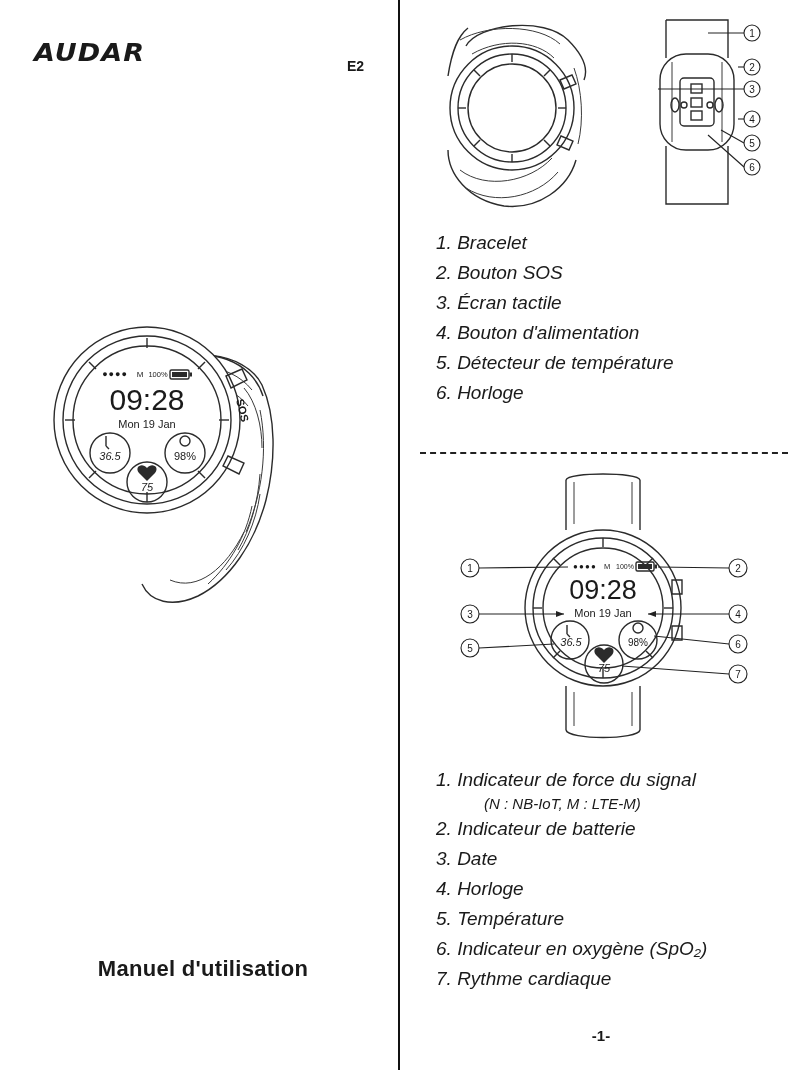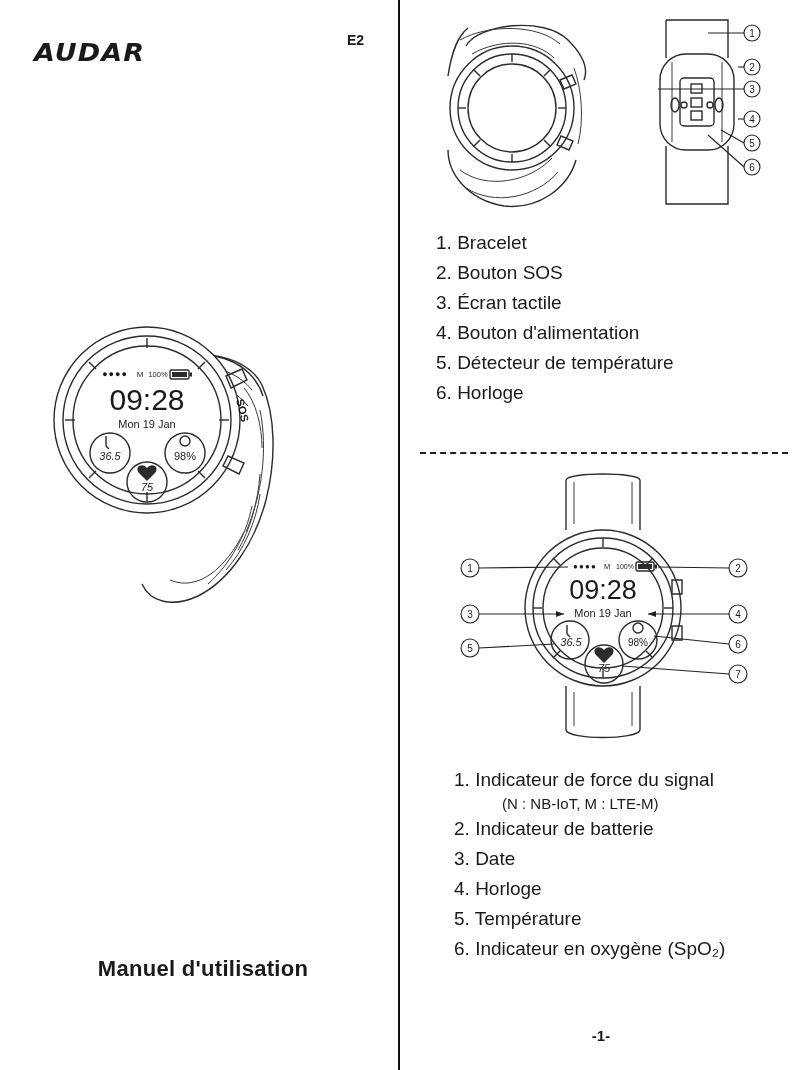--- a/index.html
+++ b/index.html
@@ -34,21 +34,21 @@
     font-size: 25px;
     font-weight: bold;
     font-style: italic;
     letter-spacing: 1px;
     font-family: "DejaVu Sans", sans-serif;
     transform: scaleX(1.08);
     transform-origin: left center;
   }
   .model {
     position: absolute;
-    top: 32px;
+    top: 58px;
     right: 34px;
     font-size: 14px;
     font-weight: bold;
   }
   .manual-title {
     position: absolute;
     bottom: 88px;
     left: 4px;
     width: 100%;
     text-align: center;
@@ -66,28 +66,29 @@
     position: absolute;
     left: 20px;
     right: 14px;
     top: 452px;
     border-top: 2px dashed #222;
   }
   .legend {
     position: absolute;
     font-size: 19px;
     line-height: 1.58;
+    font-style: italic;
   }
   .legend-top {
     top: 228px;
     left: 36px;
   }
   .legend-bottom {
     top: 765px;
-    left: 54px;
+    left: 36px;
   }
   .legend-item {
     white-space: nowrap;
   }
   .legend-sub {
     font-size: 15px;
     padding-left: 48px;
     line-height: 1.25;
   }
   .page-num {
@@ -388,17 +389,21 @@
         <span>Horloge</span>
       </div>
       <div class="legend-item">
         <span>5.</span>
         <span>Température</span>
       </div>
       <div class="legend-item">
         <span>6.</span>
         <span>Indicateur en oxygène (SpO₂)</span>
       </div>
+      <div class="legend-item">
+        <span>7.</span>
+        <span>Rythme cardiaque</span>
+      </div>
     </div>
 
     <div class="page-num">-1-</div>
   </div>
 </div>
 
 </body></html>

